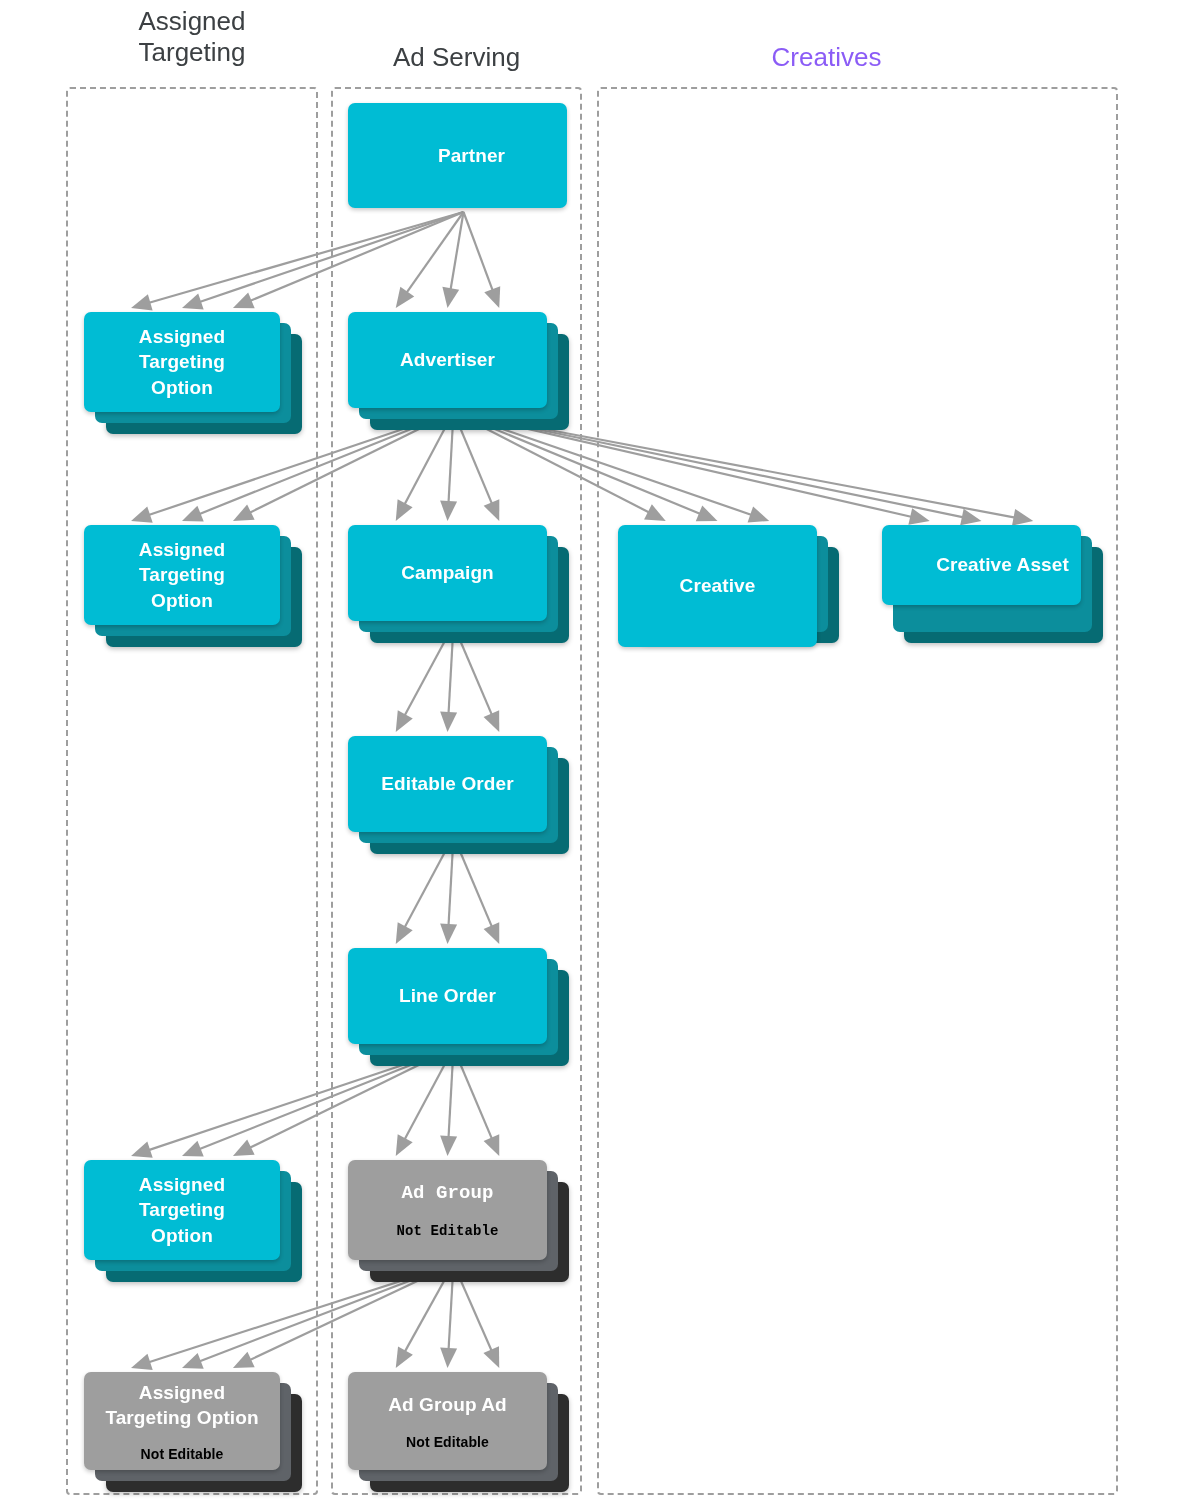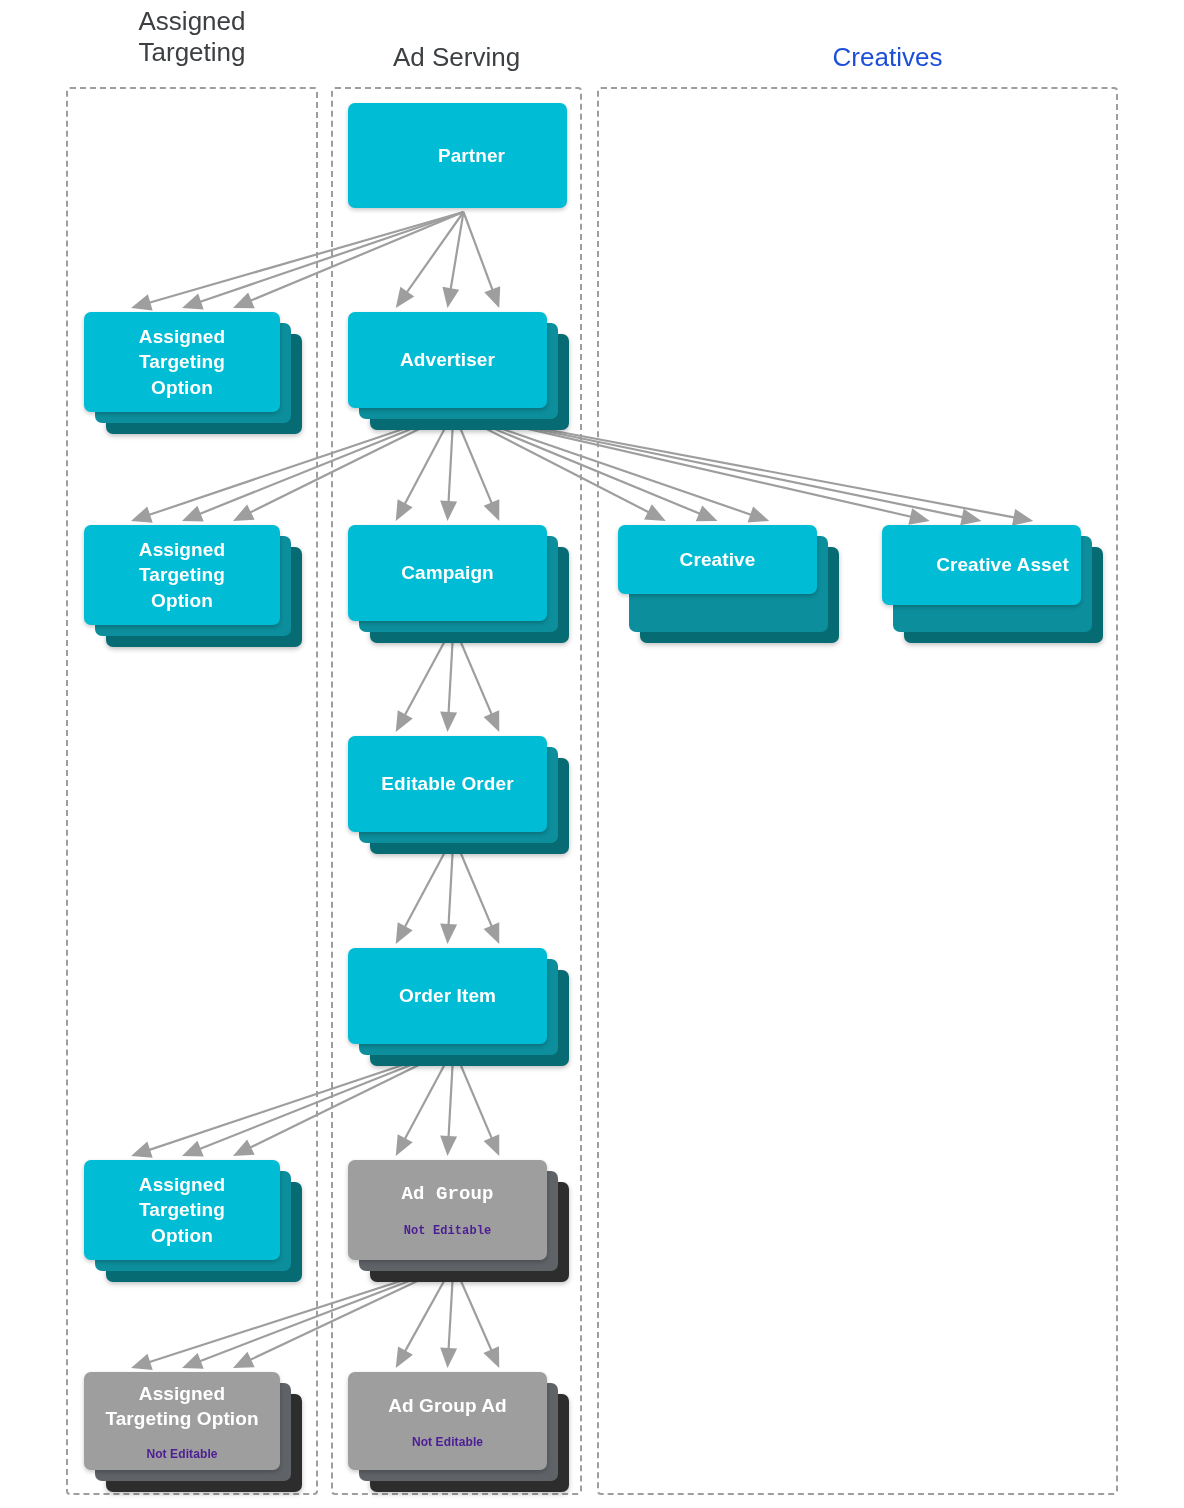--- a/index.html
+++ b/index.html
@@ -75,23 +75,23 @@
   .node-title {
     color: #ffffff;
     font-weight: bold;
     font-size: 19px;
     line-height: 1.32;
     letter-spacing: 0.1px;
     white-space: pre-line;
     padding: 0 10px;
   }
   .node-sub {
-    color: #4c1d95;
+    color: #000000;
     font-weight: bold;
-    font-size: 12px;
+    font-size: 14px;
     margin-top: 16px;
     letter-spacing: 0.1px;
   }
 </style>
 </head>
 <body>
 
 <div id="stage">
 
   <div id="groups">
@@ -244,21 +244,21 @@
       <g>
         <line x1="453.5" y1="1264" x2="492.39595084154035" y2="1352.438541484919" stroke="#9e9e9e" stroke-width="2.2"></line>
         <polygon points="499.24,1368 483.4074482030952,1353.1144263261933 498.9689067181762,1346.2703771677336" fill="#9e9e9e"></polygon>
       </g>
     </svg>
 
   <div id="headers">
       <div class="col-header" style="left: 66px; top: 6px; width: 252px; color: rgb(60, 64, 67);">Assigned
 Targeting</div>
       <div class="col-header" style="left: 331px; top: 42px; width: 251px; color: rgb(60, 64, 67);">Ad Serving</div>
-      <div class="col-header" style="left: 627px; top: 42px; width: 521px; color: #1d4ed8;">Creatives</div>
+      <div class="col-header" style="left: 566px; top: 42px; width: 521px; color: #8b5cf6;">Creatives</div>
     </div>
 
   <div id="nodes">
       <div class="node cyan" style="left: 348px; top: 103px; width: 243px; height: 129px;">
         <div class="layer front" style="width: 219px; height: 105px; padding-left: 28px;">
           <div class="node-title">Partner</div>
         </div>
       </div>
       <div class="node cyan" style="left: 84px; top: 312px; width: 220px; height: 124px;">
         <div class="layer back2" style="left: 22px; top: 22px; width: 196px; height: 100px; box-shadow: rgba(0, 0, 0, 0.25) 0px 2px 5px;"></div>
@@ -288,21 +288,21 @@
       <div class="node cyan" style="left: 348px; top: 525px; width: 223px; height: 96px;">
         <div class="layer back2" style="left: 22px; top: 22px; width: 199px; height: 96px; box-shadow: rgba(0, 0, 0, 0.25) 0px 2px 5px;"></div>
         <div class="layer back1" style="left: 11px; top: 11px; width: 199px; height: 96px;"></div>
         <div class="layer front" style="width: 199px; height: 96px;">
           <div class="node-title">Campaign</div>
         </div>
       </div>
       <div class="node cyan" style="left: 618px; top: 525px; width: 223px; height: 120px;">
         <div class="layer back2" style="left: 22px; top: 22px; width: 199px; height: 96px; box-shadow: rgba(0, 0, 0, 0.25) 0px 2px 5px;"></div>
         <div class="layer back1" style="left: 11px; top: 11px; width: 199px; height: 96px;"></div>
-        <div class="layer front" style="width: 199px; height: 69px;">
+        <div class="layer front" style="width: 199px; height: 122px;">
           <div class="node-title">Creative</div>
         </div>
       </div>
       <div class="node cyan" style="left: 882px; top: 525px; width: 223px; height: 120px;">
         <div class="layer back2" style="left: 22px; top: 22px; width: 199px; height: 96px; box-shadow: rgba(0, 0, 0, 0.25) 0px 2px 5px;"></div>
         <div class="layer back1" style="left: 11px; top: 11px; width: 199px; height: 96px;"></div>
         <div class="layer front" style="width: 199px; height: 80px; padding-left: 42px;">
           <div class="node-title">Creative Asset</div>
         </div>
       </div>
@@ -310,21 +310,21 @@
         <div class="layer back2" style="left: 22px; top: 22px; width: 199px; height: 96px; box-shadow: rgba(0, 0, 0, 0.25) 0px 2px 5px;"></div>
         <div class="layer back1" style="left: 11px; top: 11px; width: 199px; height: 96px;"></div>
         <div class="layer front" style="width: 199px; height: 96px;">
           <div class="node-title">Editable Order</div>
         </div>
       </div>
       <div class="node cyan" style="left: 348px; top: 948px; width: 223px; height: 120px;">
         <div class="layer back2" style="left: 22px; top: 22px; width: 199px; height: 96px; box-shadow: rgba(0, 0, 0, 0.25) 0px 2px 5px;"></div>
         <div class="layer back1" style="left: 11px; top: 11px; width: 199px; height: 96px;"></div>
         <div class="layer front" style="width: 199px; height: 96px;">
-          <div class="node-title">Order Item</div>
+          <div class="node-title">Line Order</div>
         </div>
       </div>
       <div class="node cyan" style="left: 84px; top: 1160px; width: 220px; height: 124px;">
         <div class="layer back2" style="left: 22px; top: 22px; width: 196px; height: 100px; box-shadow: rgba(0, 0, 0, 0.25) 0px 2px 5px;"></div>
         <div class="layer back1" style="left: 11px; top: 11px; width: 196px; height: 100px;"></div>
         <div class="layer front" style="width: 196px; height: 100px;">
           <div class="node-title">Assigned
 Targeting
 Option</div>
         </div>

